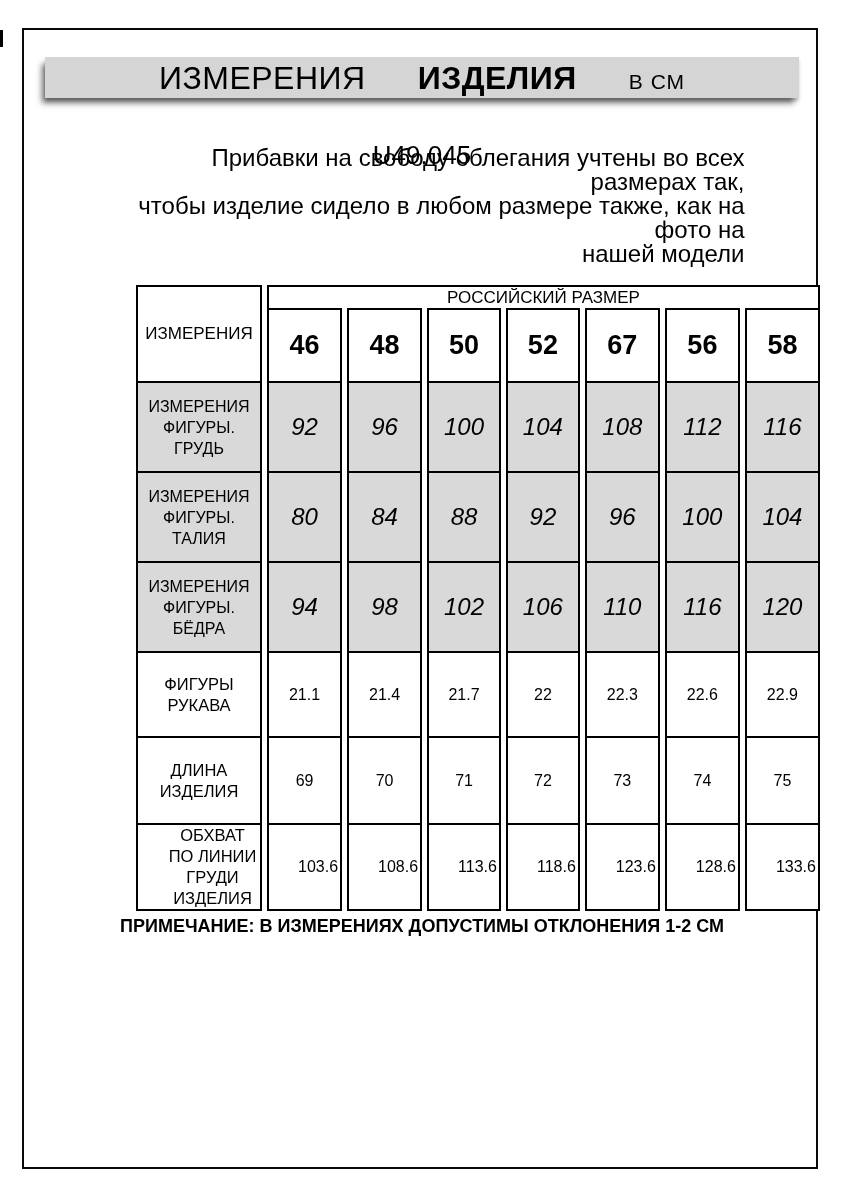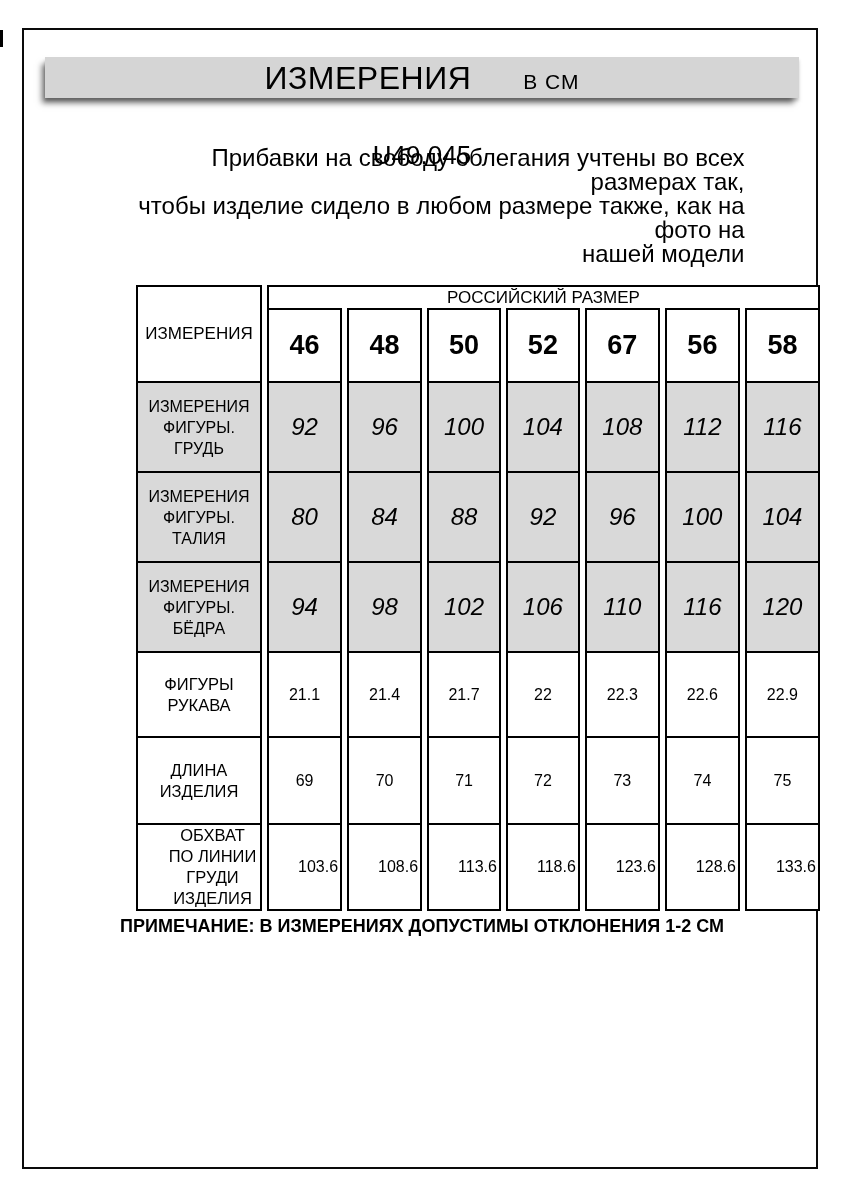--- a/index.html
+++ b/index.html
@@ -107,20 +107,21 @@
   }
 </style>
 </head>
 <body>
 
 <div class="frame"></div>
 <div class="edge-mark"></div>
 
 <div class="title-bar">
   <span class="title-word">ИЗМЕРЕНИЯ</span>
+  <span class="title-word bold">ИЗДЕЛИЯ</span>
   <span class="title-units">В СМ</span>
 </div>
 
 <div class="article">U49.045</div>
 <div class="description">Прибавки на свободу облегания учтены во всех размерах так,
 чтобы изделие сидело в любом размере также, как на фото на
 нашей модели</div>
 
 <table class="size-table">
   <colgroup>

